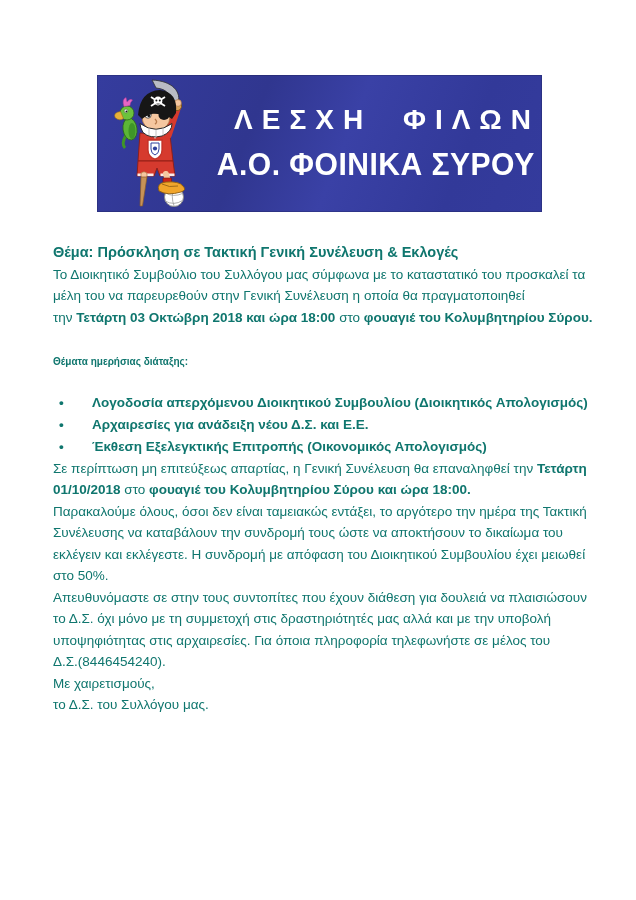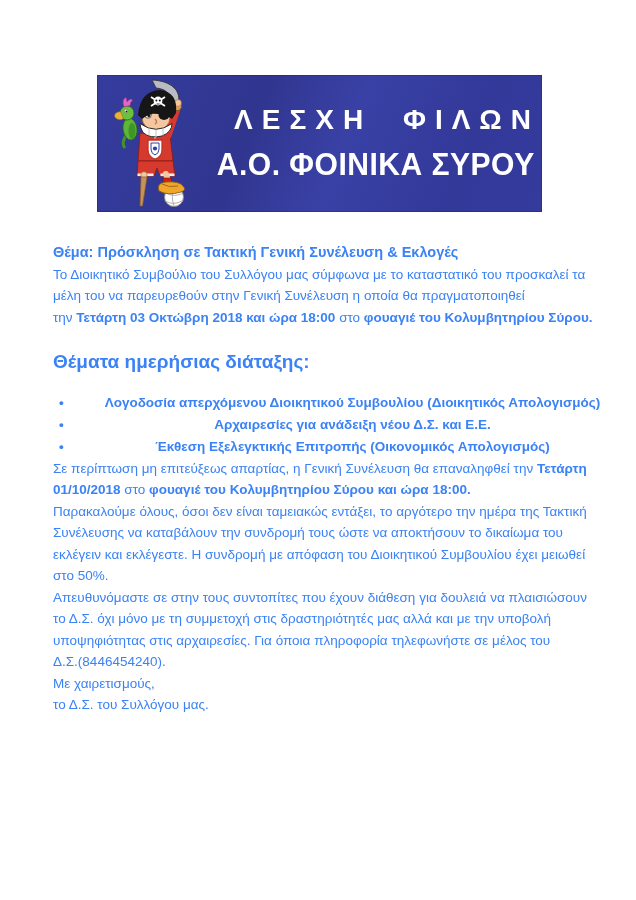--- a/index.html
+++ b/index.html
@@ -28,28 +28,28 @@
   }
   .banner-line2 {
     font-size:31px; font-weight:700; letter-spacing:0.5px;
     white-space:nowrap; line-height:34px; margin-top:11px;
     transform:scaleX(0.97); transform-origin:center;
   }
 
   
   .doc {
     position:absolute; left:53px; top:242px; width:560px;
-    color:#3b82f6; font-size:13.5px; line-height:21.5px;
+    color:#0f766e; font-size:13.5px; line-height:21.5px;
   }
   .doc p { margin:0; }
   .subject  { font-weight:700; font-size:14.5px; }
   .m-intro  { margin-top:20px; }
-  .heading  { font-weight:700; font-size:19px; margin-top:23px !important; }
+  .heading  { font-weight:700; font-size:10px; margin-top:23px !important; }
   .agenda   { margin:19px 0 0 0; padding:0; list-style:none; font-weight:700; }
-  .agenda li { position:relative; padding-left:39px; line-height:22px;text-align:center; }
+  .agenda li { position:relative; padding-left:39px; line-height:22px; }
   .agenda li::before { content:"\2022"; position:absolute; left:6px; top:0; }
   .m-quorum { margin-top:19px; }
   .m-dues   { margin-top:26px; }
   .m-part   { margin-top:14px; }
   .m-close  { margin-top:7px; }
   .m-sign   { margin-top:3.5px; }
   b { font-weight:700; }
 </style>
 </head>
 <body>

